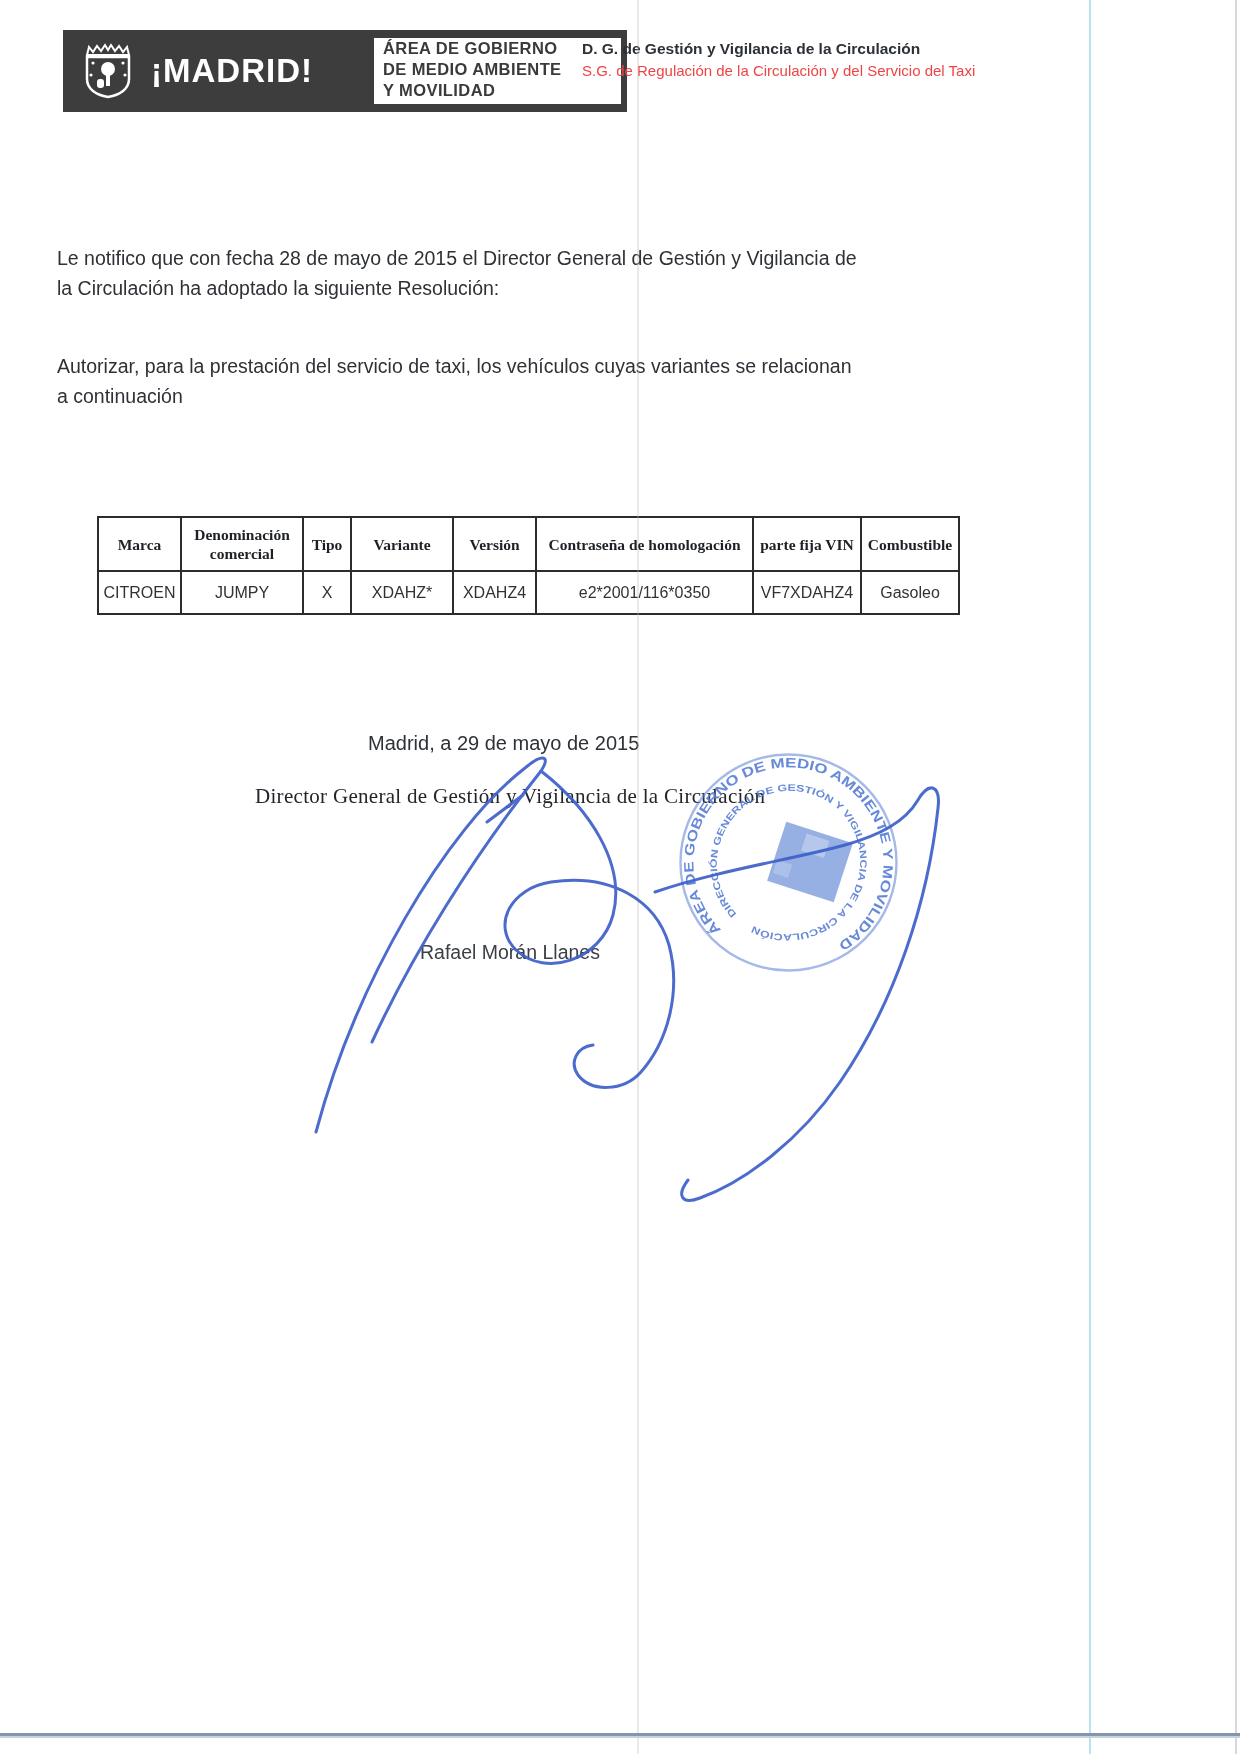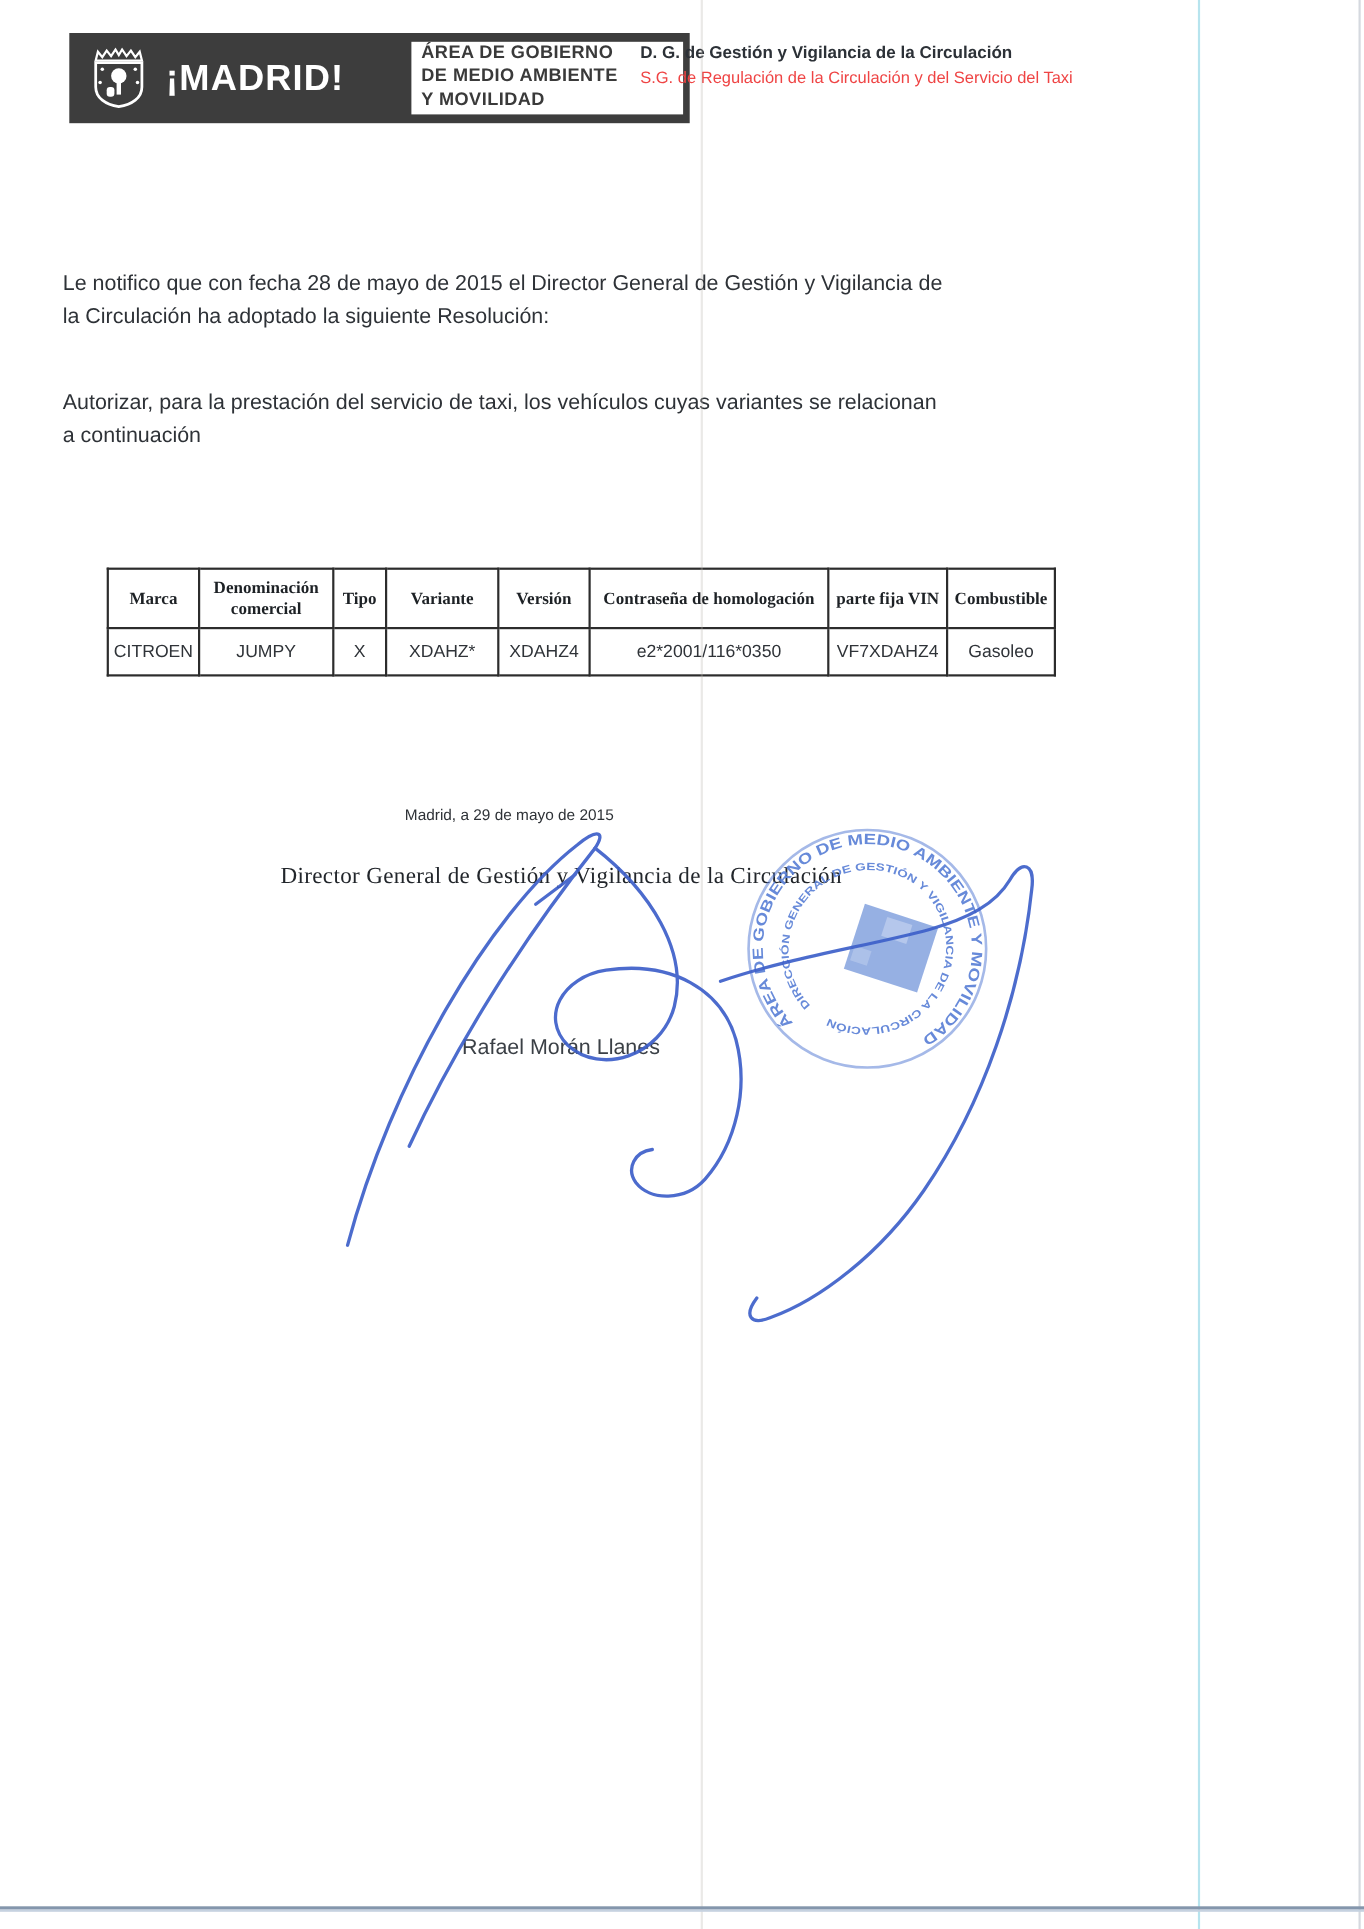--- a/index.html
+++ b/index.html
@@ -46,21 +46,21 @@
     padding:2px 4px;box-sizing:border-box;overflow:hidden;
   }
   table.veh th{
     font-family:"Liberation Serif",serif;font-weight:bold;font-size:15.5px;
     height:54px;color:#1d2125;line-height:19px;
   }
   table.veh td{
     font-family:"Liberation Sans",sans-serif;font-size:16px;height:43px;color:#2f3338;
   }
   
-  .dateline{position:absolute;left:368px;top:732px;font-size:14px;color:#2e3237;}
+  .dateline{position:absolute;left:368px;top:732px;font-size:20px;color:#2e3237;}
   .signer-title{
     position:absolute;left:255px;top:784px;
     font-family:"Liberation Serif",serif;font-size:21px;color:#22262b;letter-spacing:.3px;
   }
   .signer-name{position:absolute;left:420px;top:941px;font-size:19.5px;color:#3b4046;z-index:3;}
   
   .stamp-svg{position:absolute;left:666px;top:740px;z-index:2;}
   .sig-svg{position:absolute;left:0;top:0;z-index:4;pointer-events:none;}
   
   .fold-line{position:absolute;left:637px;top:0;width:2px;height:1754px;background:rgba(185,182,176,0.30);}

